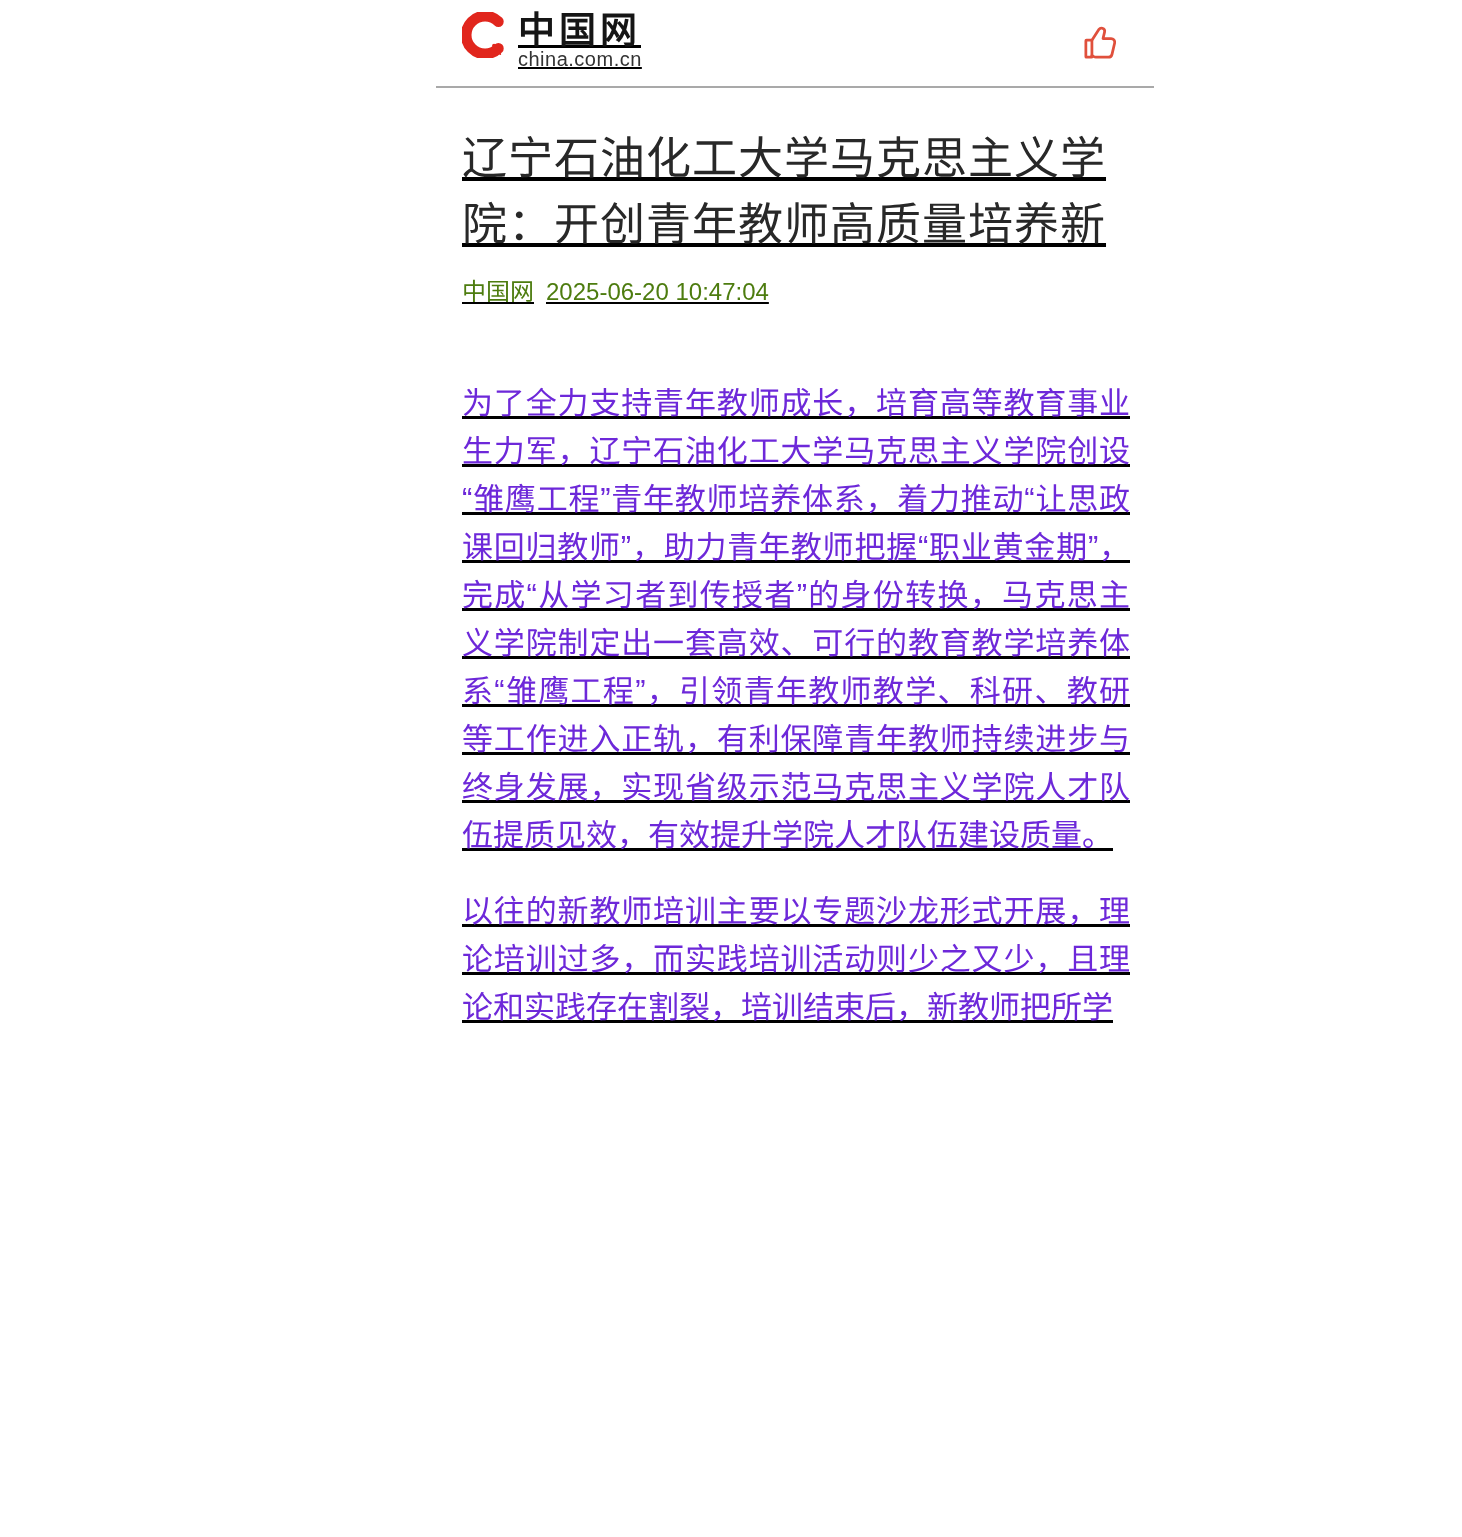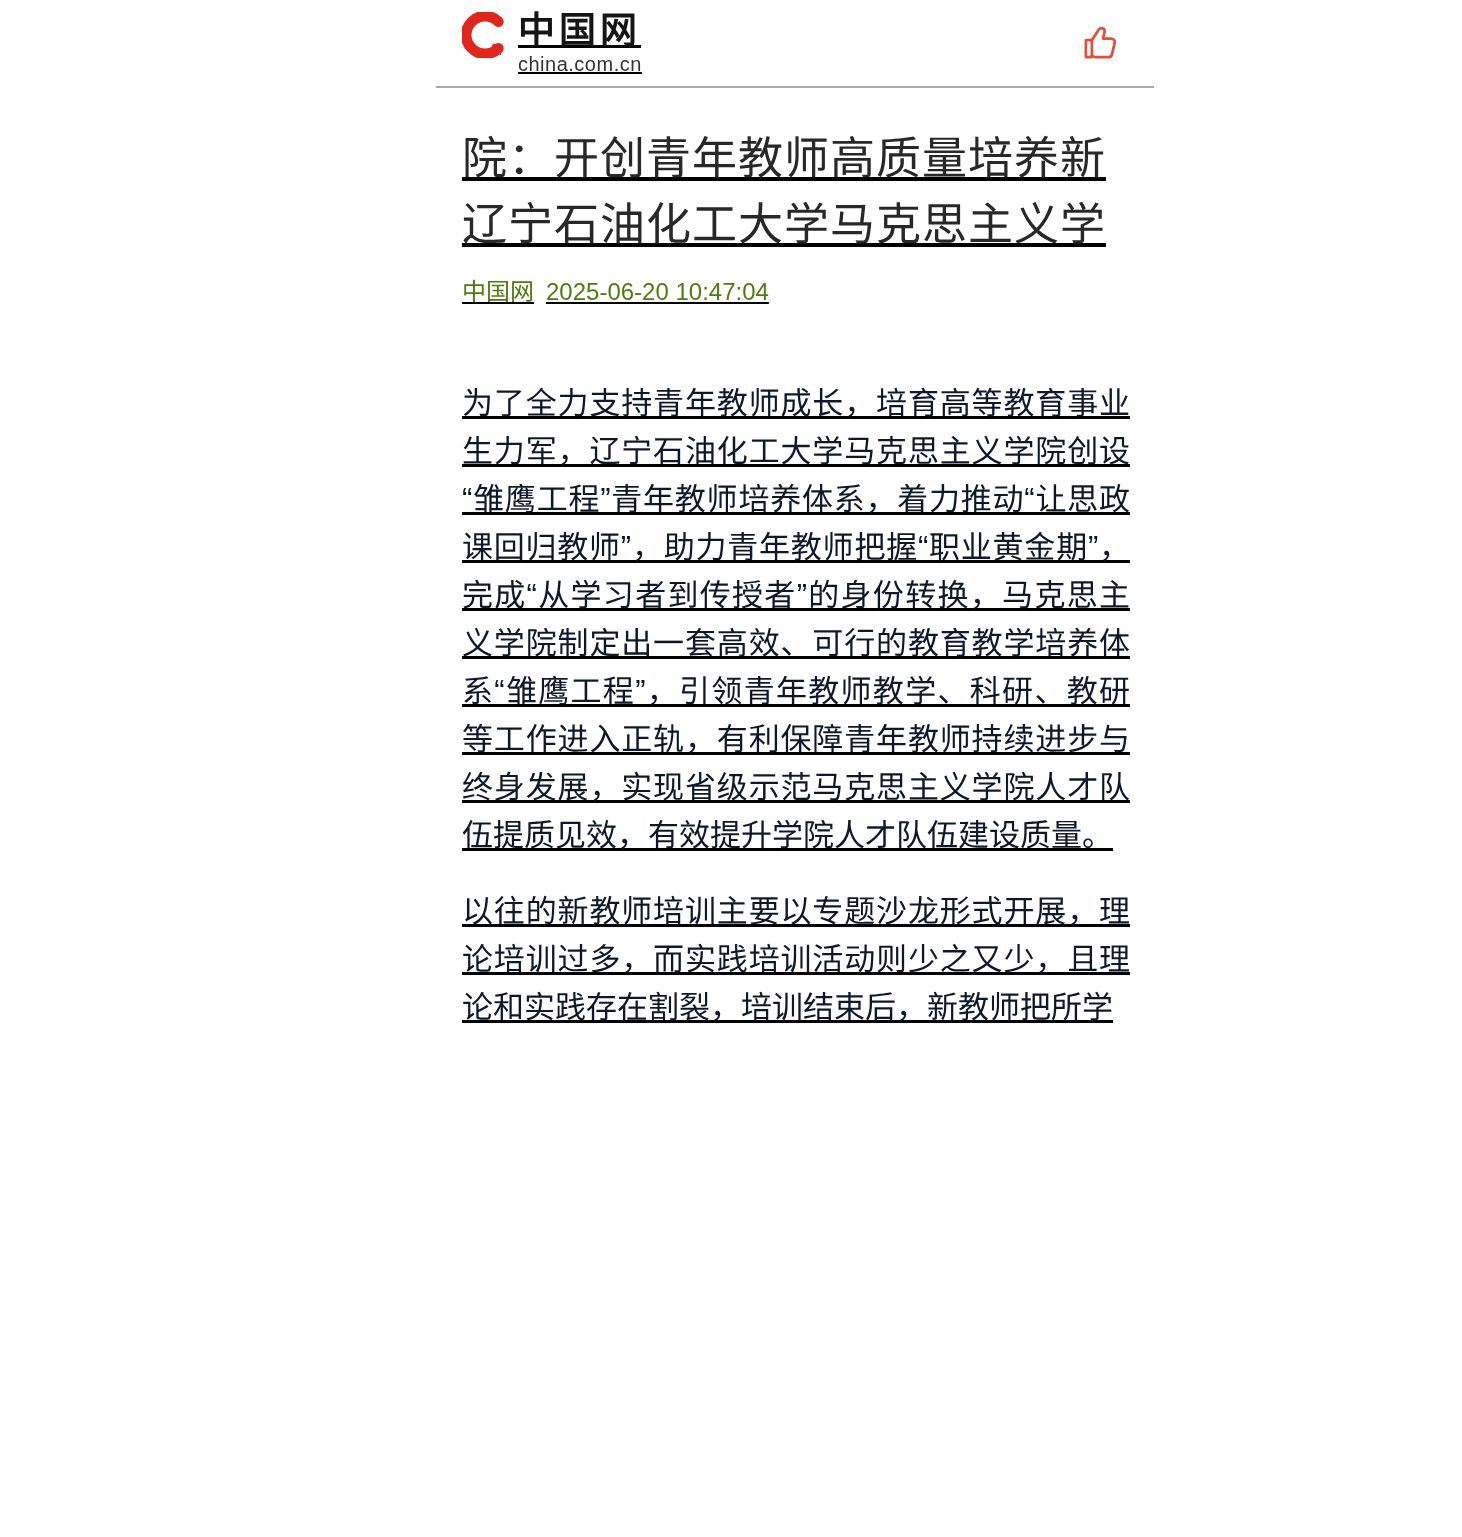--- a/index.html
+++ b/index.html
@@ -39,21 +39,20 @@
   .logo-cn {
     font-size: 37px;
     font-weight: bold;
     color: #151515;
     letter-spacing: 4px;
     line-height: 1.0;
   }
   .logo-en {
     font-size: 20px;
     color: #333333;
-    margin-top: 5px;
     letter-spacing: 0.5px;
     line-height: 1.0;
   }
   .like-btn {
     background: none;
     border: none;
     padding: 0;
     margin: 10px 4px 0 0;
     cursor: pointer;
   }
@@ -79,21 +78,21 @@
     color: #4d7c0f;
   }
   .byline .byline-source { margin-right: 12px; }
   .article-body {
     margin-top: 74px;
     padding: 0 24px 0 26px;
   }
   .article-body p {
     font-size: 31px;
     line-height: 48px;
-    color: #0f172a;
+    color: #6d28d9;
     margin: 8px 0 28px 0;
     text-align: justify;
     text-justify: inter-ideograph;
   }
 </style>
 </head>
 <body>
 
 <div class="column">
 
@@ -119,22 +118,22 @@
         <rect x="3.2" y="9.9" width="3.3" height="9.3" rx="0.3"></rect>
         <path d="M6.5 18.3 l 1.0 0.6 c 0.35 0.2 0.75 0.3 1.15 0.3 h 6.85 c 0.95 0 1.75 -0.65 1.95 -1.55 l 1.45 -6.2 c 0.3 -1.25 -0.65 -2.45 -1.95 -2.45 h -4.4 l 0.85 -3.5 c 0.22 -0.9 -0.3 -1.8 -1.2 -2.1 -0.68 -0.22 -1.42 0.02 -1.84 0.6 L 6.5 9.9"></path>
       </svg>
     </button>
   </header>
 
   <div class="divider"></div>
 
   <main>
     <h1 class="article-title">
+      <span>辽宁石油化工大学马克思主义学</span>
       <span>院：开创青年教师高质量培养新</span>
-      <span>辽宁石油化工大学马克思主义学</span>
     </h1>
 
     <div class="byline">
       <span class="byline-source">中国网</span><span>2025-06-20 10:47:04</span>
     </div>
 
     <article class="article-body">
       <p>为了全力支持青年教师成长，培育高等教育事业生力军，辽宁石油化工大学马克思主义学院创设“雏鹰工程”青年教师培养体系，着力推动“让思政课回归教师”，助力青年教师把握“职业黄金期”，完成“从学习者到传授者”的身份转换，马克思主义学院制定出一套高效、可行的教育教学培养体系“雏鹰工程”，引领青年教师教学、科研、教研等工作进入正轨，有利保障青年教师持续进步与终身发展，实现省级示范马克思主义学院人才队伍提质见效，有效提升学院人才队伍建设质量。</p>
       <p>以往的新教师培训主要以专题沙龙形式开展，理论培训过多，而实践培训活动则少之又少，且理论和实践存在割裂，培训结束后，新教师把所学</p>
     </article>

